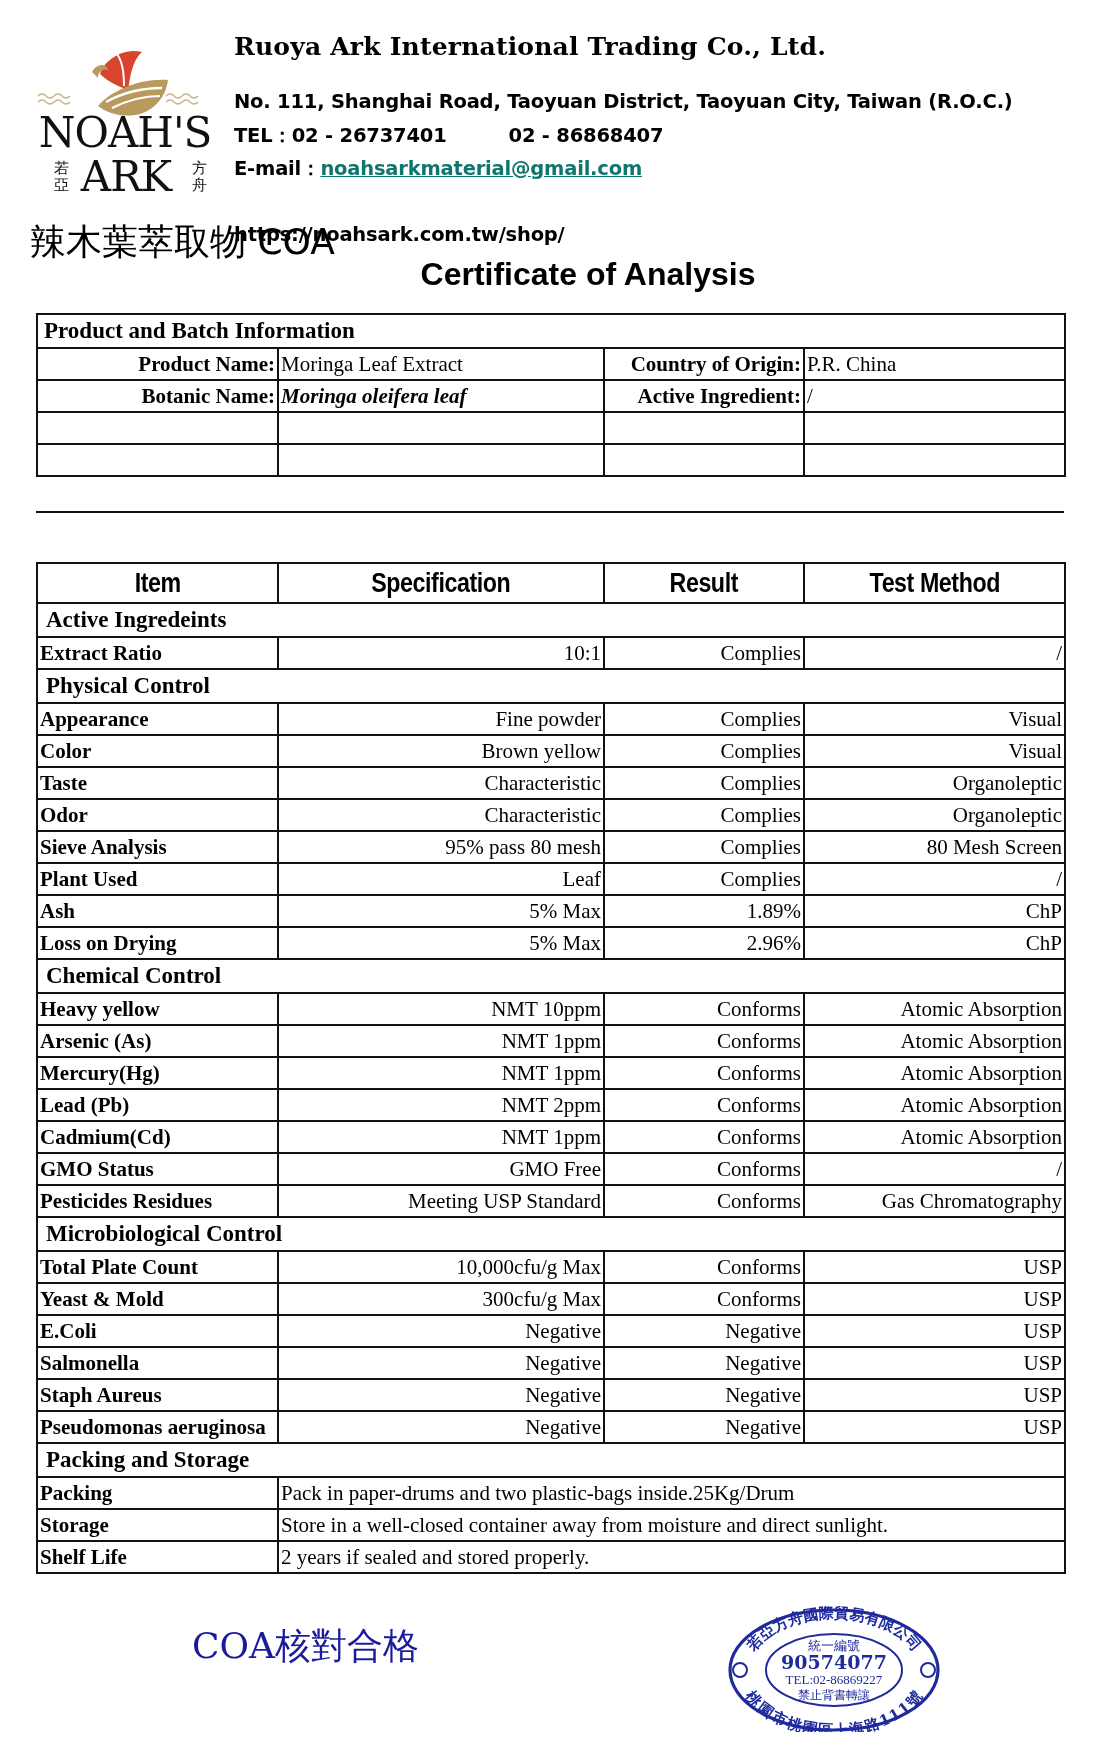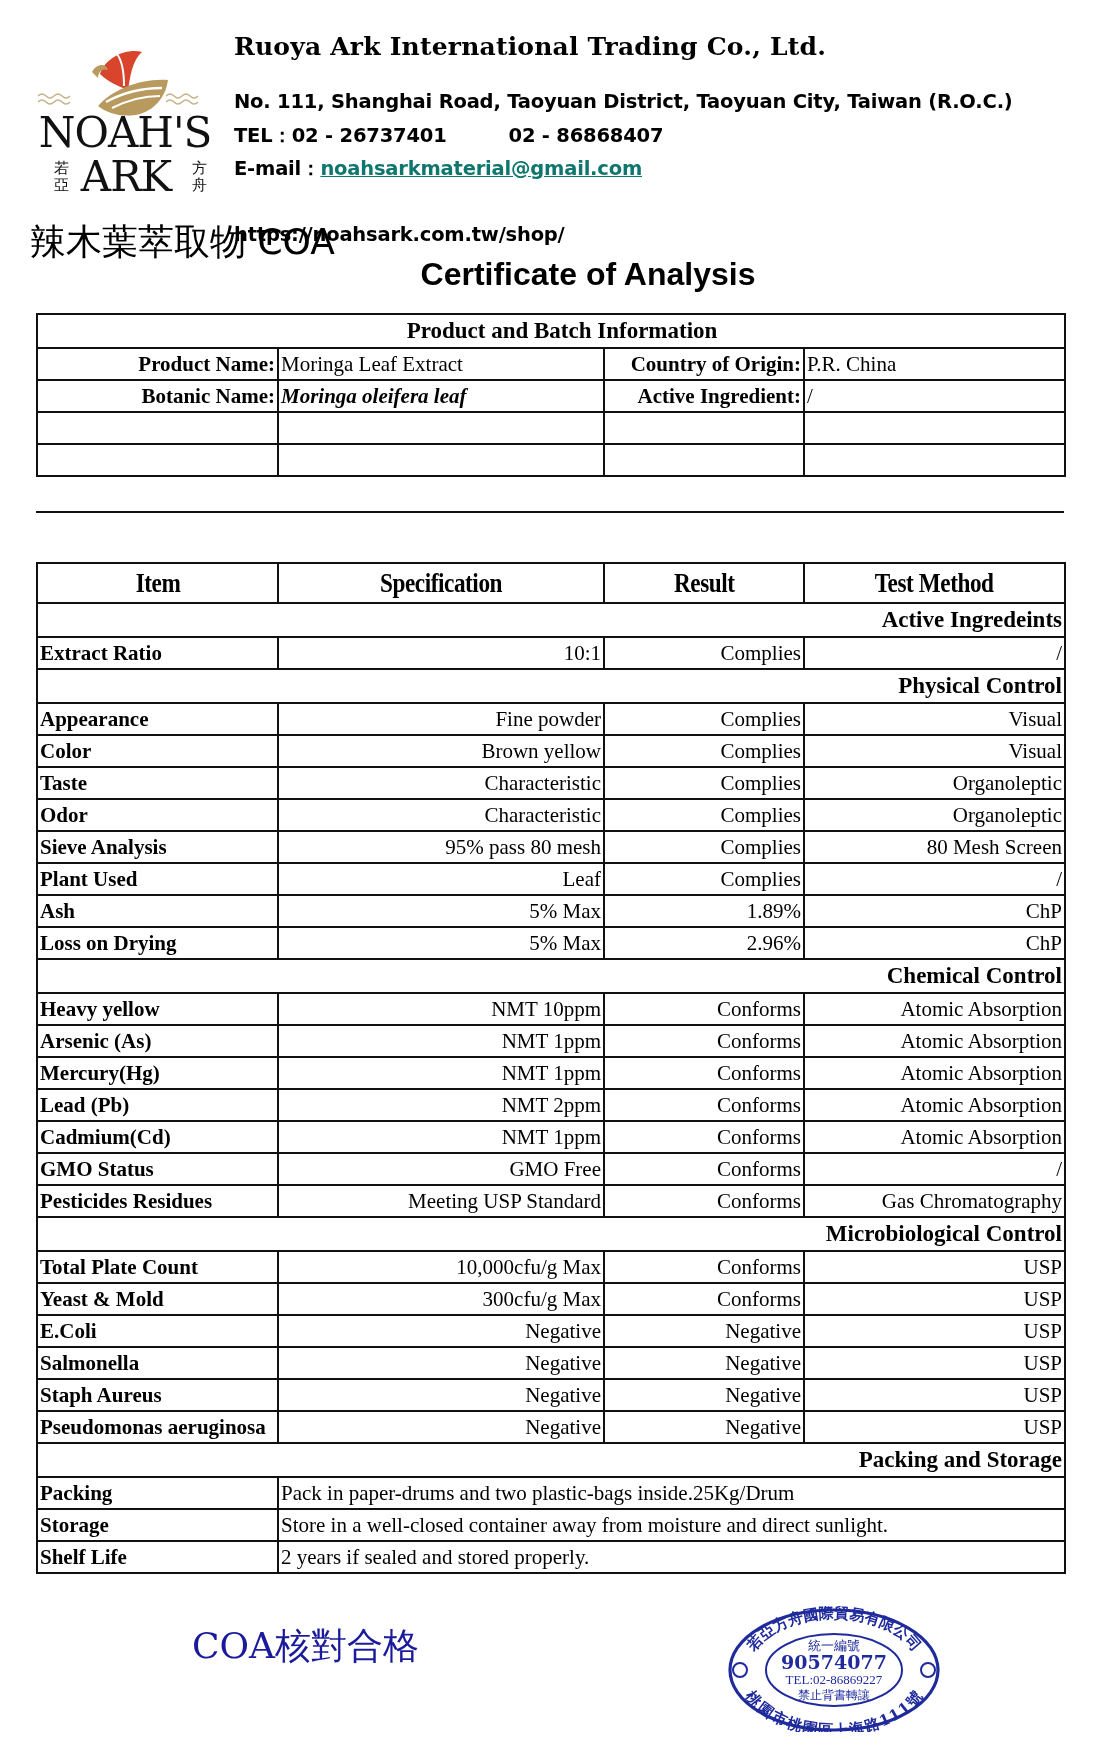--- a/index.html
+++ b/index.html
@@ -12,31 +12,31 @@
   .contact-line { left: 234px; font-family: "DejaVu Sans", "Liberation Sans", sans-serif; font-weight: bold; font-size: 19.5px; white-space: nowrap; letter-spacing: -0.2px; }
   .contact-line .sep { display: inline-block; }
   .email-link { text-decoration: underline; color: #0f766e; }
   .zh-title { left: 30px; top: 218px; font-family: "DejaVu Sans", "Liberation Sans", sans-serif; font-size: 36px; white-space: nowrap; font-weight: normal; }
   .coa-title { left: 0; width: 1100px; top: 256px; text-align: center; font-family: "Liberation Sans", "DejaVu Sans", sans-serif; font-weight: bold; font-size: 32px; padding-left: 76px; box-sizing: border-box; white-space: nowrap; }
 
   
   table { border-collapse: collapse; font-family: "Liberation Serif", "DejaVu Serif", serif; }
   td, th { border: 2.5px solid #111; padding: 0 2px; height: 30px; line-height: 28px; font-size: 21px; white-space: nowrap; overflow: hidden; }
   .info-table { left: 36px; top: 313px; width: 1028px; table-layout: fixed; }
-  .info-table .section-title { text-align: center; font-weight: bold; font-size: 23px; padding-left: 24px; height: 32px; }
+  .info-table .section-title { text-align: left; font-weight: bold; font-size: 23px; padding-left: 6px; height: 32px; }
   .label-cell { text-align: right; font-weight: bold; }
   .value-cell { text-align: left; }
   .italic { font-style: italic; font-weight: bold; }
 
   .divider { left: 36px; top: 511px; width: 1028px; height: 0; border-top: 2.5px solid #111; }
 
   .coa-table { left: 36px; top: 562px; width: 1028px; table-layout: fixed; }
-  .coa-table th { font-family: Liberation Serif, serif; font-weight: bold; font-size: 27px; height: 38px; line-height: 38px; text-align: center; transform-origin: center; letter-spacing: -0.5px; }
+  .coa-table th { font-family: Liberation Sans, sans-serif; font-weight: bold; font-size: 27px; height: 38px; line-height: 38px; text-align: center; transform-origin: center; letter-spacing: -0.5px; }
   .coa-table th span { display: inline-block; transform: scaleX(0.86); font-weight: 900; }
-  .coa-table .group { text-align: right; font-weight: bold; font-size: 23px; padding-left: 15px; height: 32px; }
+  .coa-table .group { text-align: left; font-weight: bold; font-size: 23px; padding-left: 8px; height: 32px; }
   .coa-table .item { text-align: left; font-weight: bold; }
   .coa-table .num { text-align: right; }
   .coa-table .pk-value { text-align: left; }
 
   
   .approval { left: 192px; top: 1622px; font-family: "DejaVu Serif", "Liberation Serif", serif; color: #1a1a9a; font-size: 36px; white-space: nowrap; }
   .stamp { left: 726px; top: 1606px; width: 216px; height: 126px; }
 </style>
 </head>
 <body>

